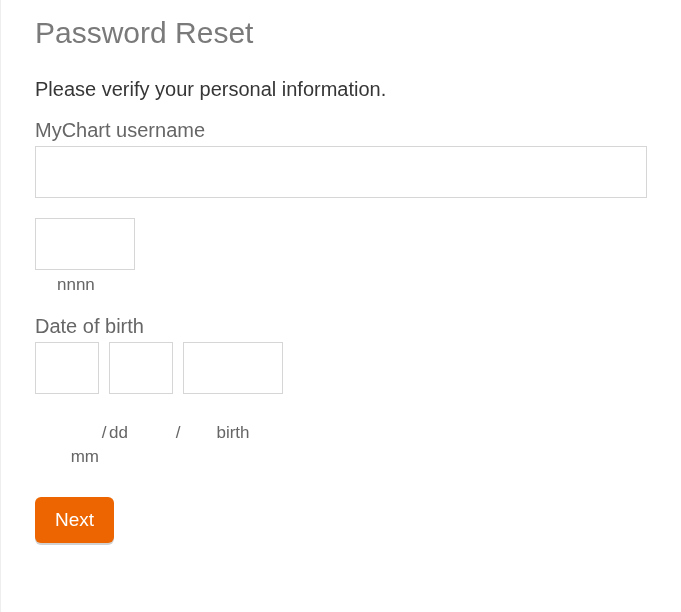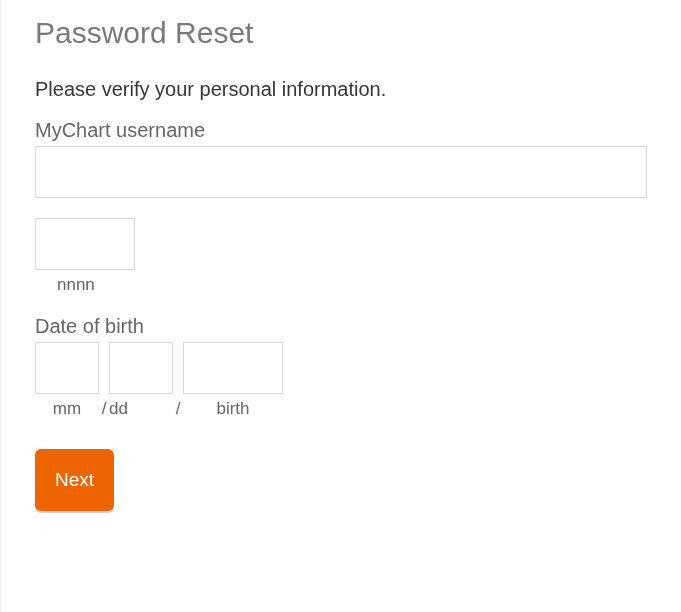--- a/index.html
+++ b/index.html
@@ -89,21 +89,22 @@
     }
     .dob-hints {
       display: flex;
       align-items: center;
       margin-top: 5px;
       font-size: 17px;
       color: #666666;
     }
     .dob-hints .hint-mm {
       width: 64px;
-      text-align: center;
+      text-align: right;
+      margin-top: 48px;
     }
     .dob-hints .hint-dd {
       width: 64px;
     }
     .dob-hints .hint-yyyy {
       width: 100px;
       text-align: center;
     }
     .dob-hints .hint-sep {
       width: 10px;
@@ -113,21 +114,21 @@
       margin-top: 30px;
     }
     .btn-next {
       display: inline-block;
       background: #ec6500;
       color: #ffffff;
       font-size: 19px;
       font-weight: 400;
       border: none;
       border-radius: 6px;
-      padding: 20px 20px;
+      padding: 12px 20px;
       cursor: pointer;
       box-shadow: 0 2px 0 rgba(0,0,0,0.18);
       font-family: inherit;
     }
   </style>
 </head>
 <body>
 
 <h1 class="page-title">Password Reset</h1>
 

